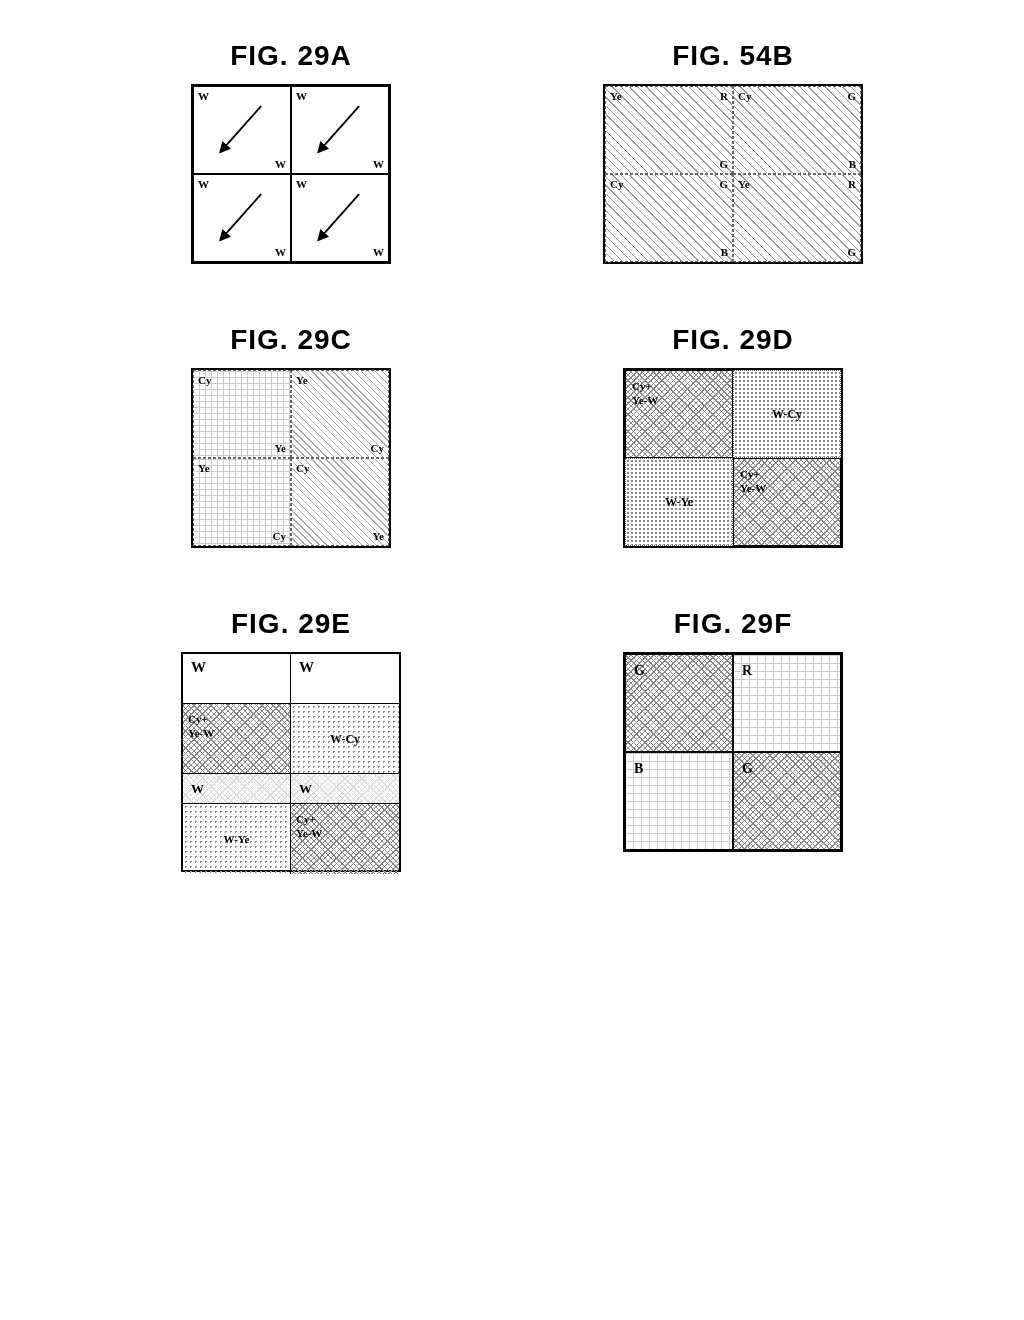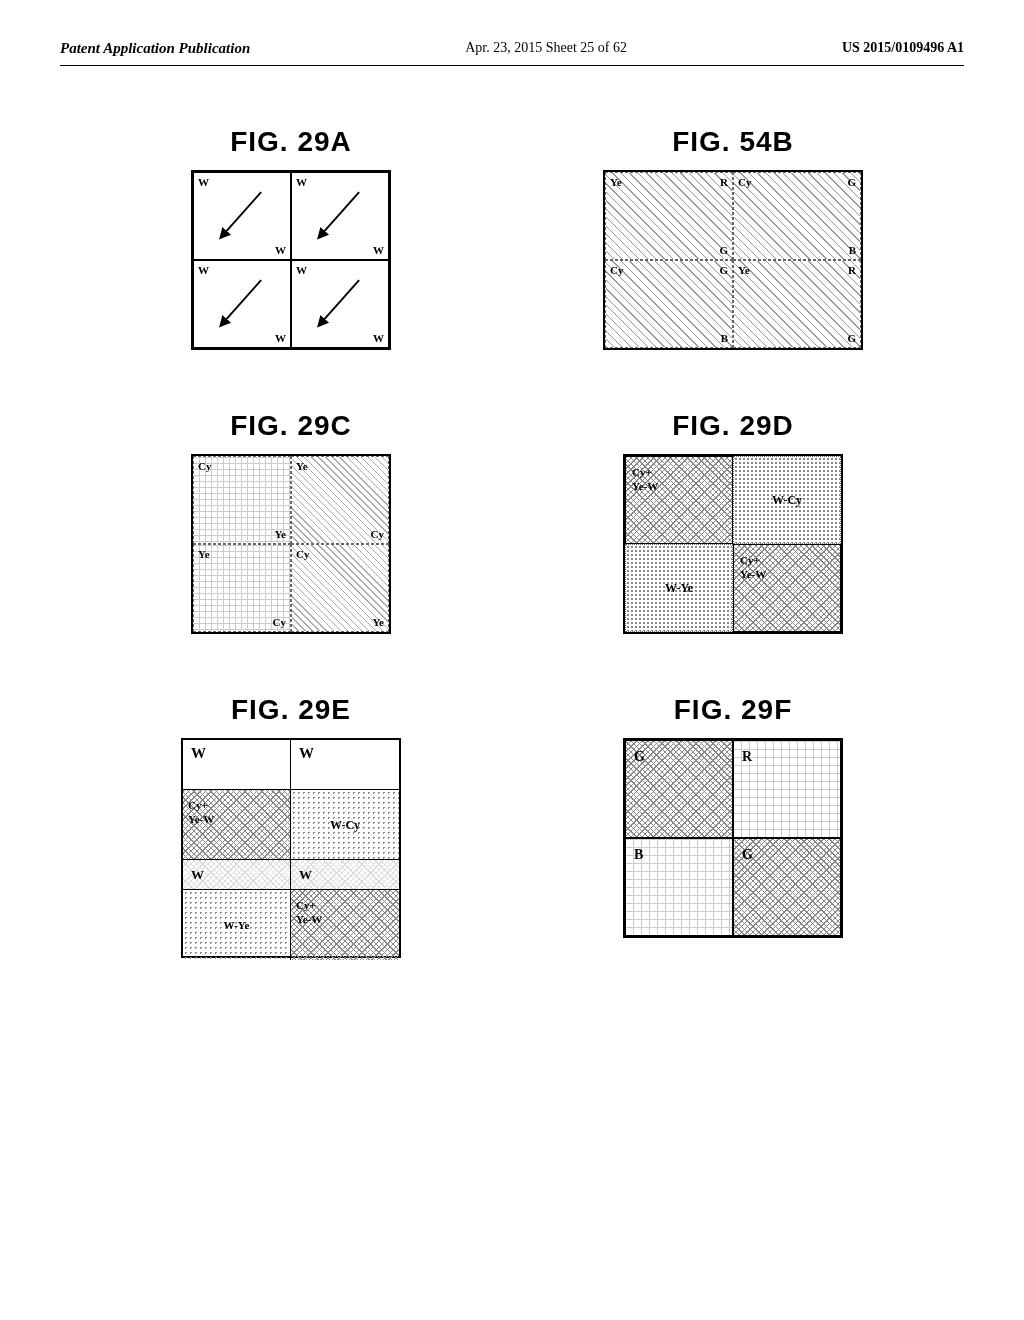--- a/index.html
+++ b/index.html
@@ -133,25 +133,20 @@
       height: 100%;
       z-index: 1;
     }
 
   </style>
 </head>
 <body>
 
 <div class="page">
 
-  <div class="header">
-    <div class="header-left">Patent Application Publication</div>
-    <div class="header-center">Apr. 23, 2015  Sheet 25 of 62</div>
-    <div class="header-right">US 2015/0109496 A1</div>
-  </div>
 
   <div class="figures-container">
 
     <div class="figure-block">
       <div class="fig-title">FIG. 29A</div>
       <div class="diagram fig29a">
 
         <div class="fig29a-cell">
           <span class="label-tl">W</span>
           <svg class="arrow-svg" viewBox="0 0 100 90">

